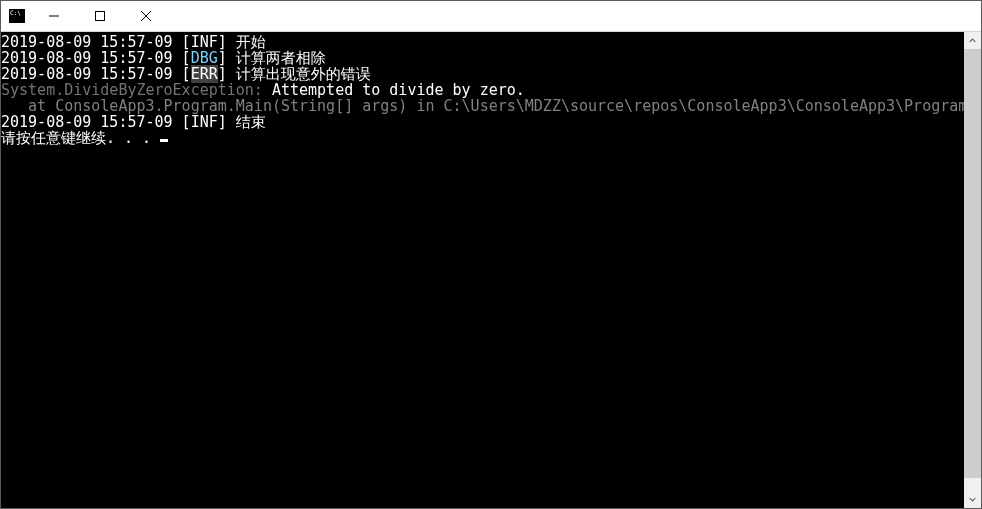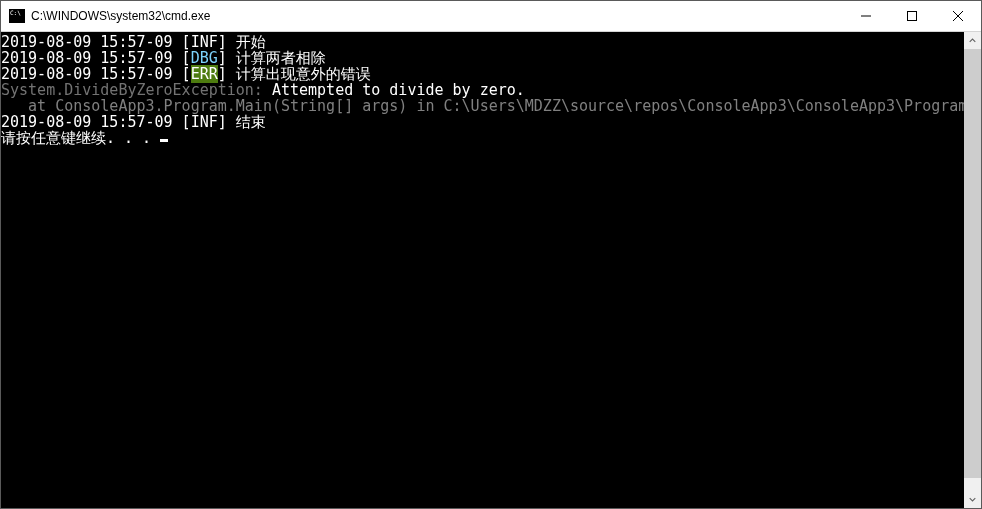--- a/index.html
+++ b/index.html
@@ -98,21 +98,21 @@
     .level {
       display: inline;
     }
     .level-inf {
       color: #ffffff;
     }
     .level-dbg {
       color: #7dd3fc;
     }
     .level-err {
-      background: #4d7c0f;
+      background: #404040;
       color: #ffffff;
     }
     .ex-first {
       color: #737373;
     }
     .ex-text {
       color: #ffffff;
     }
     .stack {
       color: #808080;
@@ -160,21 +160,20 @@
       right: 0;
       height: 97%;
       background: #cdcdcd;
     }
   </style>
 </head>
 <body>
 
 <div class="titlebar">
   <span class="titlebar-icon"></span>
-  <span class="titlebar-title">C:\WINDOWS\system32\cmd.exe</span>
   <div class="window-controls">
     <button class="window-btn">
       <svg viewBox="0 0 10 10">
           <line x1="0" y1="5" x2="10" y2="5" stroke="#000" stroke-width="1"></line>
         </svg>
     </button>
     <button class="window-btn">
       <svg viewBox="0 0 10 10">
           <rect x="0.5" y="0.5" width="9" height="9" fill="none" stroke="#000" stroke-width="1"></rect>
         </svg>

